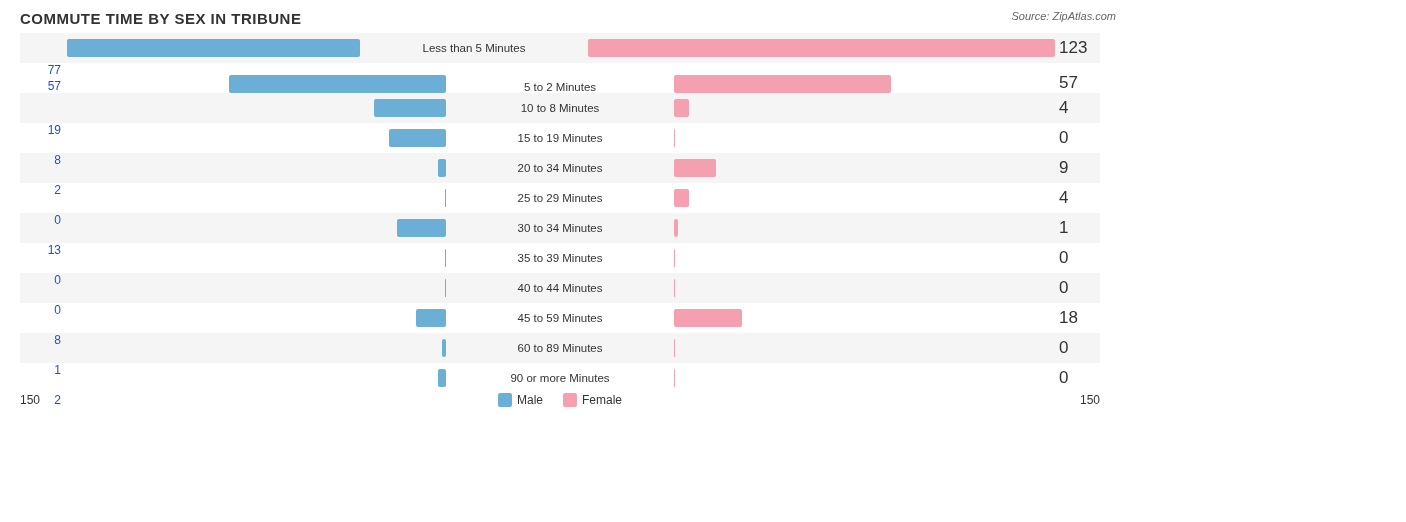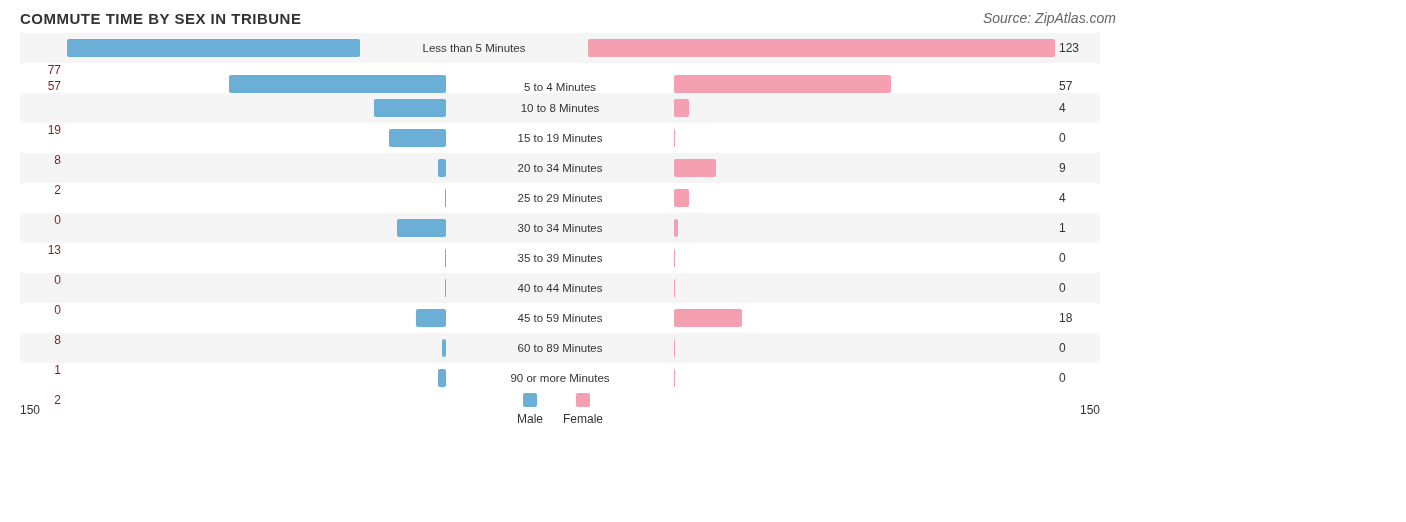--- a/index.html
+++ b/index.html
@@ -22,21 +22,21 @@
       font-weight: bold;
       text-transform: uppercase;
       color: #333;
       margin-bottom: 6px;
       letter-spacing: 0.5px;
     }
     .source-label {
       position: absolute;
       top: 10px;
       right: 20px;
-      font-size: 14px;
+      font-size: 11px;
       color: #666;
       font-style: italic;
     }
     .bar-blue {
       height: 18px;
       background: #6baed6;
       border-radius: 2px;
       min-width: 1px;
     }
     .bar-pink {
@@ -66,21 +66,20 @@
       color: #333;
       width: 60px;
       text-align: right;
     }
     .legend-item {
       display: flex;
       align-items: center;
       gap: 5px;
       font-size: 12px;
       color: #333;
-      flex-direction: column;
     }
     .legend-box {
       width: 14px;
       height: 14px;
       border-radius: 2px;
     }
 
     
     .chart-rows {
       width: 100%;
@@ -90,21 +89,21 @@
       align-items: center;
       height: 30px;
     }
     .data-row:nth-child(odd) { background: #f5f5f5; }
     .data-row:nth-child(even) { background: #ffffff; }
 
     .val-left {
       width: 45px;
       text-align: right;
       font-size: 12px;
-      color: #7f1d1d;
+      color: #1d4ed8;
       padding-right: 4px;
       flex-shrink: 0;
       margin-top: 44px;
     }
     .half-left {
       flex: 1;
       display: flex;
       justify-content: flex-end;
       align-items: center;
       padding-right: 4px;
@@ -120,21 +119,21 @@
     .half-right {
       flex: 1;
       display: flex;
       justify-content: flex-start;
       align-items: center;
       padding-left: 4px;
     }
     .val-right {
       width: 45px;
       text-align: left;
-      font-size: 12px;
+      font-size: 17px;
       color: #333;
       padding-left: 4px;
       flex-shrink: 0;
     }
   </style>
 </head>
 <body>
 
 <div class="chart-container">
   <div class="chart-title">COMMUTE TIME BY SEX IN TRIBUNE</div>
@@ -150,21 +149,21 @@
     <div class="half-right">
       <div class="bar-pink" style="width:467px; background:#f4a0b0;"></div>
     </div>
     <div class="val-right">123</div>
   </div>
       <div class="data-row" style="background: rgb(255, 255, 255); align-items: flex-end;">
     <div class="val-left">57</div>
     <div class="half-left">
       <div class="bar-blue" style="width:217px; background:#6baed6;"></div>
     </div>
-    <div class="label-cell">5 to 4 Minutes</div>
+    <div class="label-cell">5 to 2 Minutes</div>
     <div class="half-right">
       <div class="bar-pink" style="width:217px; background:#f4a0b0;"></div>
     </div>
     <div class="val-right">57</div>
   </div>
       <div class="data-row" style="background: rgb(245, 245, 245);">
     <div class="val-left">19</div>
     <div class="half-left">
       <div class="bar-blue" style="width:72px; background:#6baed6;"></div>
     </div>

